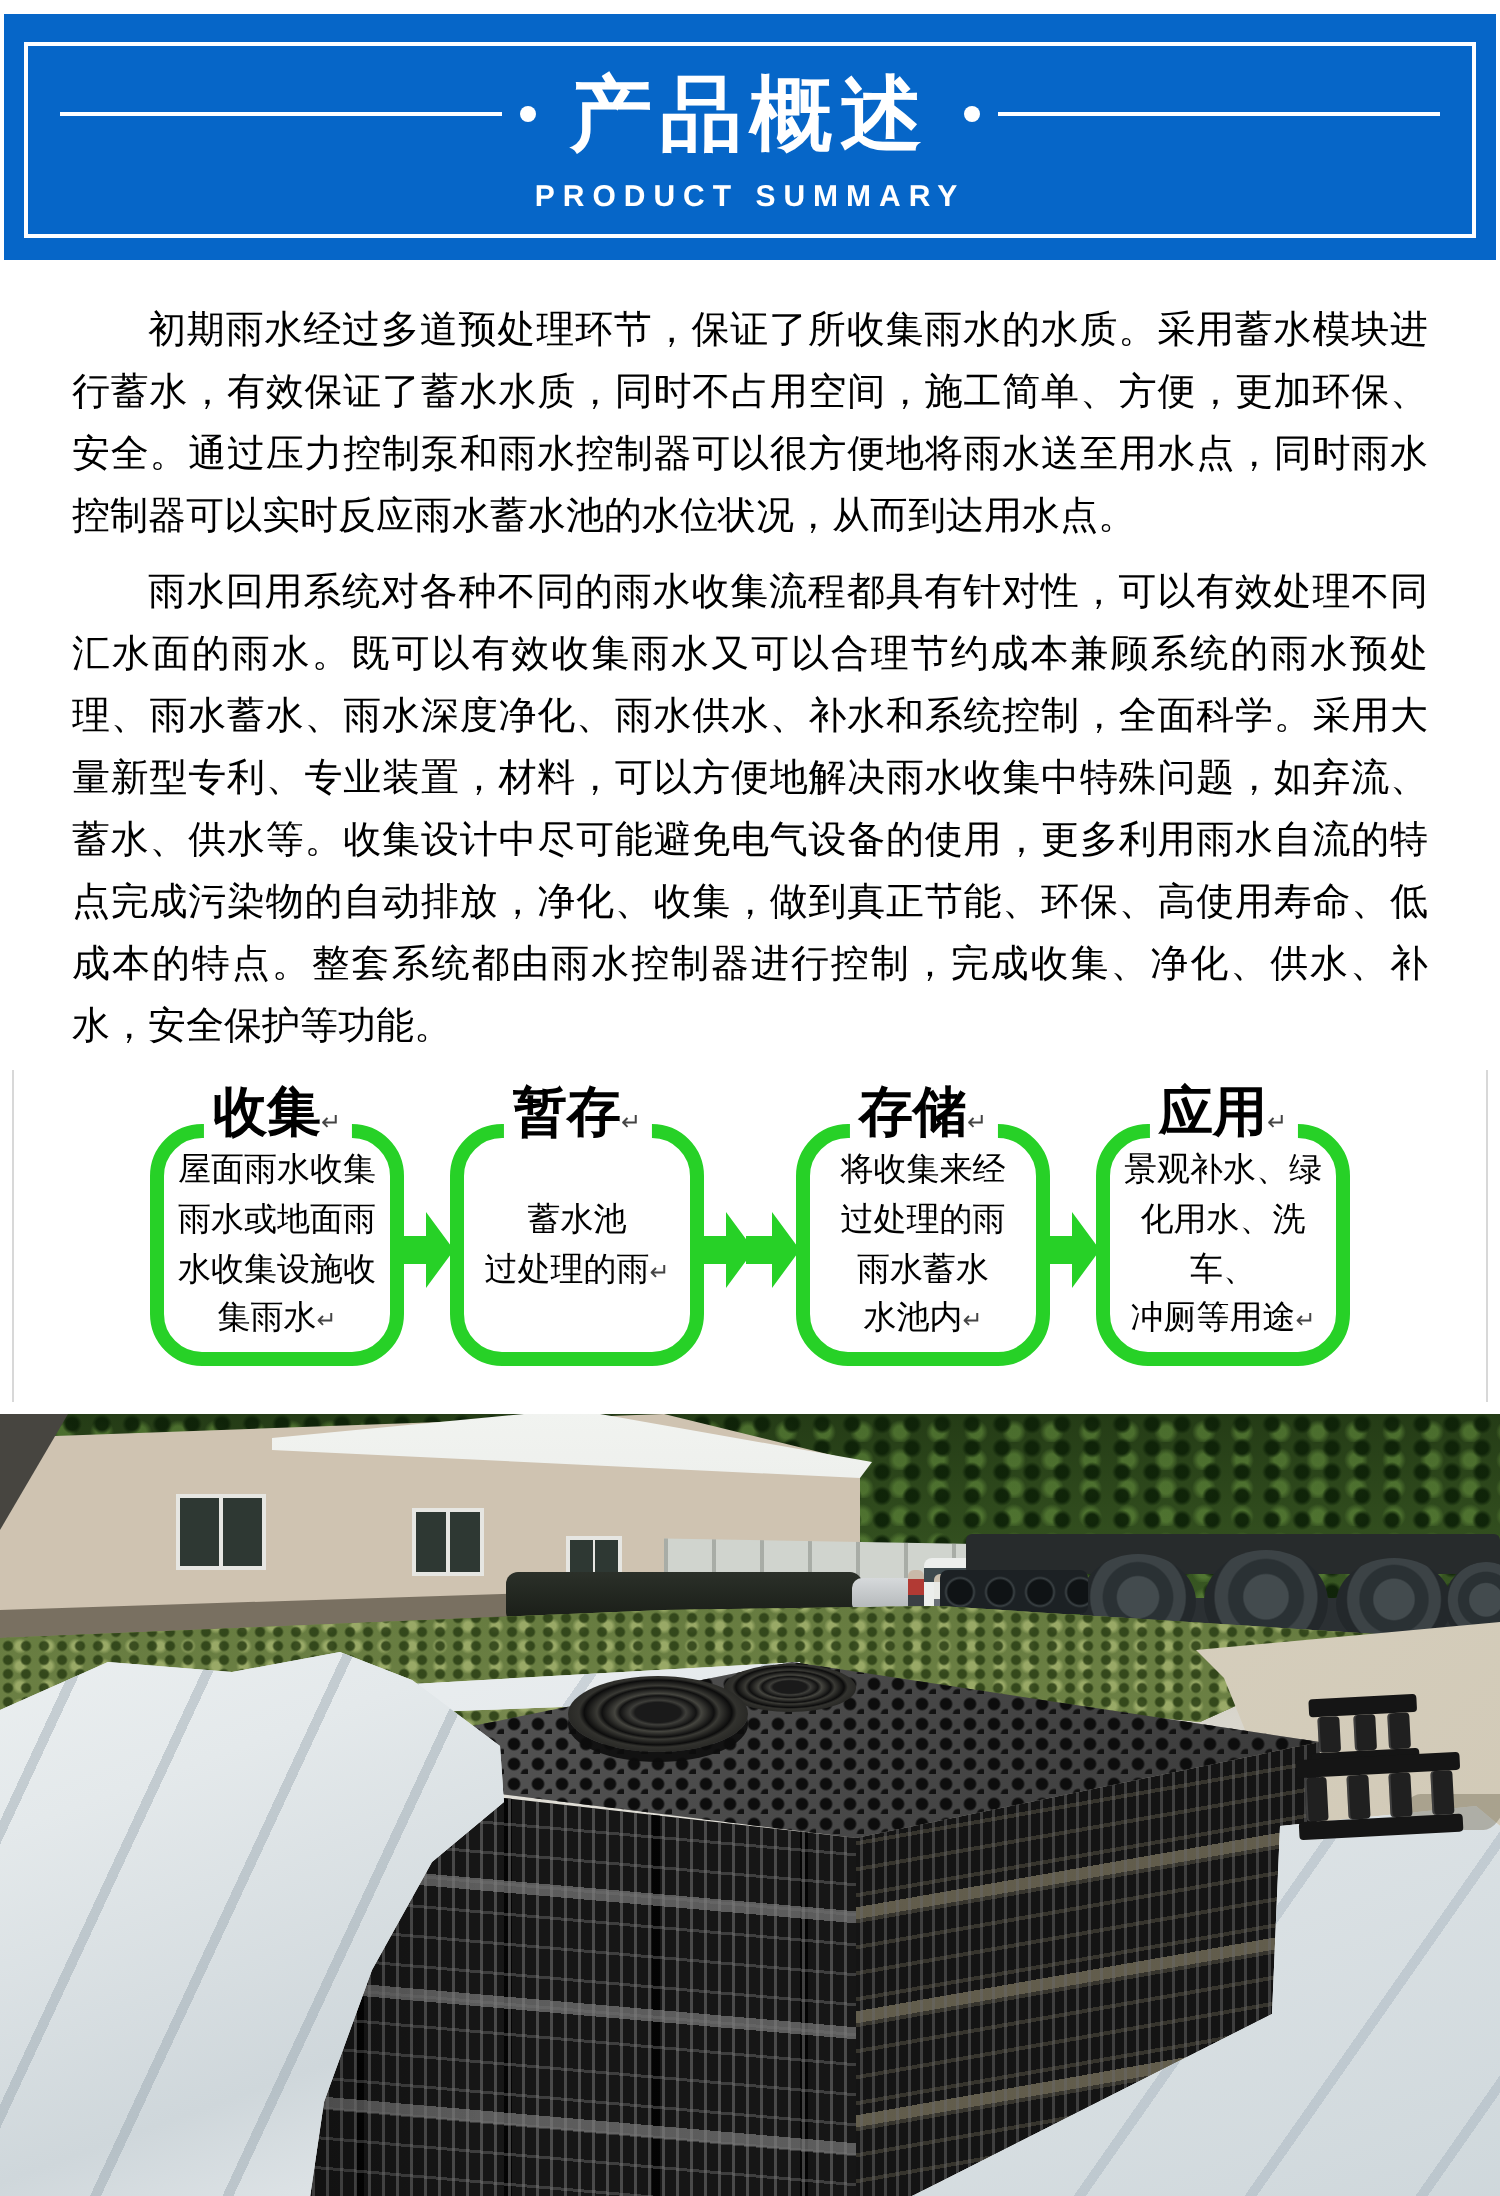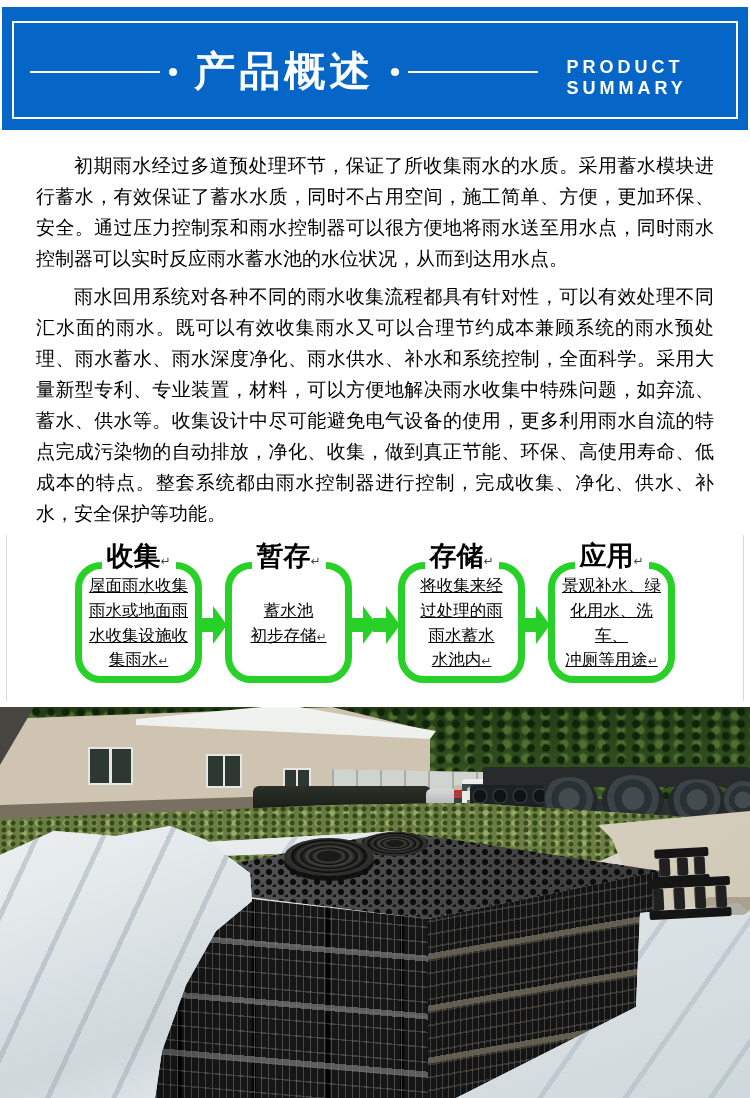--- a/index.html
+++ b/index.html
@@ -5,35 +5,35 @@
   * { margin:0; padding:0; box-sizing:border-box; }
   html,body { background:#ffffff; }
   body {
     width:750px; height:1098px; overflow:hidden; position:relative;
     font-family:"Liberation Sans","DejaVu Sans",sans-serif; color:#000;
   }
 
   
   .banner { position:relative; margin:7px 2px 0; height:123px; background:#0666c8; }
   .banner-frame { position:absolute; left:10px; right:10px; top:14px; bottom:11px; border:2px solid #fff; }
-  .banner-content { position:relative; height:100%; display:flex; justify-content:center; align-items:center; padding-top:6px; }
+  .banner-content { position:relative; height:100%; display:flex; flex-direction:column; justify-content:center; align-items:center; padding-top:6px; }
   .title-row { display:flex; align-items:center; width:100%; padding:0 28px; }
   .title-line { flex:1; height:2px; background:#fff; }
   .title-dot { width:8px; height:8px; border-radius:50%; background:#fff; margin:0 9px; flex:none; }
   .banner-title { color:#fff; font-size:41px; font-weight:bold; letter-spacing:4px; line-height:1; white-space:nowrap; margin:0 8px; }
-  .banner-sub { color:#fff; font-size:18px; font-weight:bold; letter-spacing:4px; margin-top:12px; }
+  .banner-sub { color:#fff; font-size:15px; font-weight:bold; letter-spacing:4px; margin-top:12px; }
 
   
   .intro { padding:20px 36px 6px; font-size:19px; line-height:31px; text-align:justify; }
   .intro p { text-indent:2em; margin:0; }
   .intro p + p { margin-top:7px; }
 
   
   .flow { position:relative; margin:0 6px 6px; height:166px; display:flex; justify-content:center; align-items:flex-start; border-left:1px solid #d8d8d8; border-right:1px solid #d8d8d8; }
-  .step { position:relative; width:127px; flex:none; margin-top:27px;text-decoration:underline; }
+  .step { position:relative; width:127px; flex:none; margin-top:27px; }
   .step-box { height:121px; border:7px solid #27d127; border-radius:26px; background:#fff; display:flex; align-items:center; justify-content:center; padding:2px 4px; }
   .step-title { position:absolute; top:-21px; left:50%; transform:translateX(-50%); background:#fff; padding:0 5px; font-size:27px; font-weight:bold; line-height:1.15; white-space:nowrap; z-index:2; }
   .step-desc { font-size:16.5px; line-height:1.5; text-align:center; white-space:pre-line; }
   .ret { font-size:12px; color:#444; font-weight:normal; }
   .flow-arrow { flex:none; width:27px; margin:69px -2px 0; z-index:3; }
   .flow-arrow svg { display:block; }
 
   
   .photo { position:relative; width:750px; height:426px; margin-top:2px; overflow:hidden; background:#e8e6e0; }
   .photo > div { position:absolute; }
@@ -176,21 +176,21 @@
   </div>
   <div class="flow-arrow">
     <svg width="27" height="42" viewBox="0 0 27 42">
         <polygon points="0,14 13,14 13,2 27,21 13,40 13,28 0,28" fill="#27d127"></polygon>
       </svg>
   </div>
   <div class="step">
     <div class="step-title"><span>暂存</span><span class="ret">↵</span></div>
     <div class="step-box">
       <div class="step-desc"><span>蓄水池
-初步存储</span><span class="ret">↵</span></div>
+过处理的雨</span><span class="ret">↵</span></div>
     </div>
   </div>
   <div class="flow-arrow">
     <svg width="27" height="42" viewBox="0 0 27 42">
         <polygon points="0,14 13,14 13,2 27,21 13,40 13,28 0,28" fill="#27d127"></polygon>
       </svg>
   </div>
   <div class="flow-arrow">
     <svg width="27" height="42" viewBox="0 0 27 42">
         <polygon points="0,14 13,14 13,2 27,21 13,40 13,28 0,28" fill="#27d127"></polygon>

